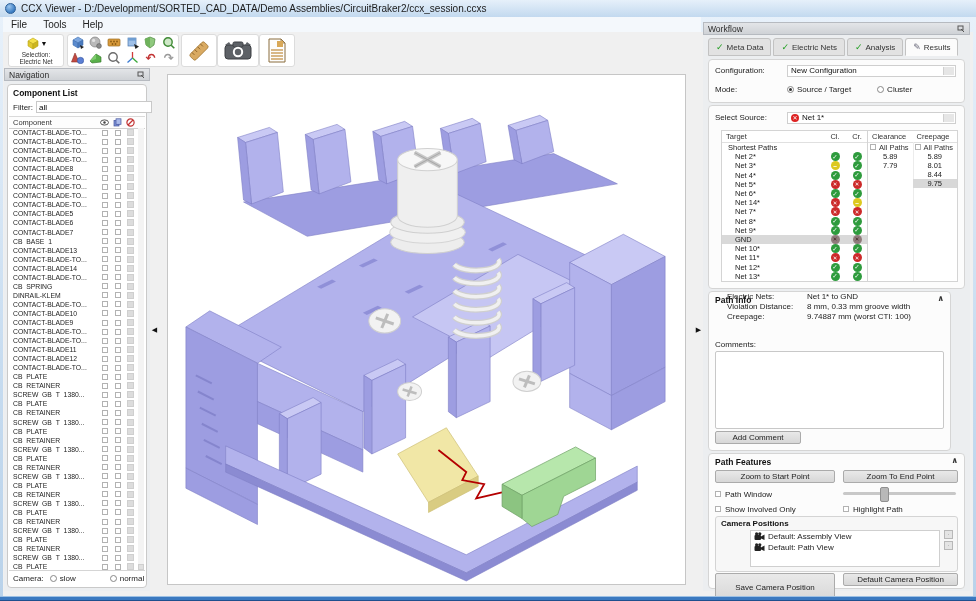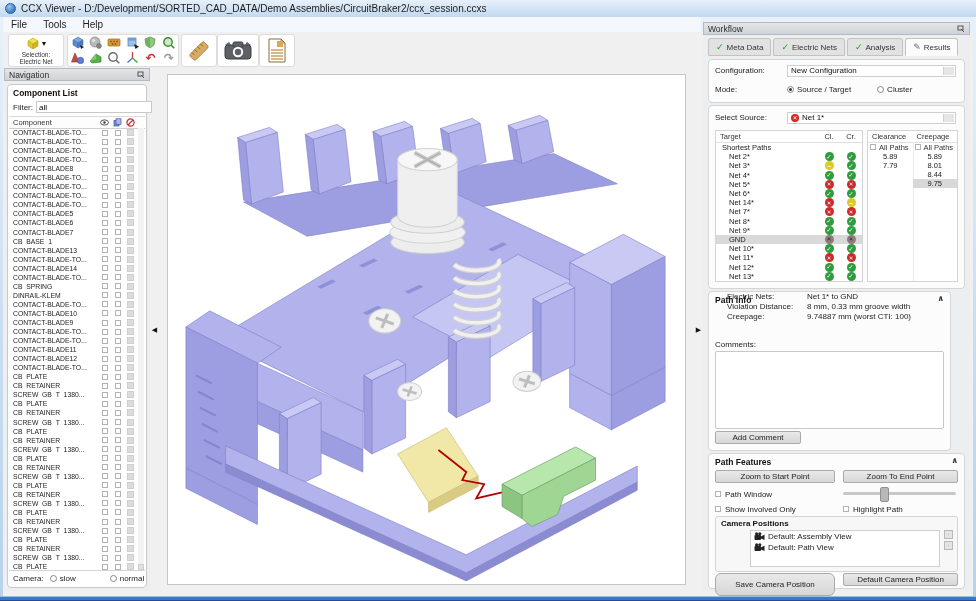--- a/index.html
+++ b/index.html
@@ -1230,21 +1230,21 @@
       <div class="box" style="left:5px;right:5px;top:83px;height:182px;">
         <div class="fieldrow" style="left:6px;right:8px;top:5px;height:13px;">
           <span class="flab" style="width:72px;">Select Source:</span>
           <span class="tfield" style="flex:1;">
             <span class="err-ic">✕</span>
             <span>Net 1*</span>
             <span class="fbtn"></span>
           </span>
         </div>
 
-        <div class="ttable" style="left:6px;top:24px;width:146px;height:150px;">
+        <div class="ttable" style="left:12px;top:24px;width:146px;height:150px;">
           <div class="thead">
             <span style="flex:1;padding-left:4px;">Target</span>
             <span class="t-icell">Cl.</span>
             <span class="t-icell">Cr.</span>
           </div>
           <div>
 
               <div class="t-row group">
                 <span class="t-label">Shortest Paths</span>
                 <span class="t-icell">
@@ -1497,20 +1497,20 @@
                   <polygon points="7,4.5 10.5,2.5 10.5,8 7,6.5" fill="#222"></polygon>
                   <circle cx="2.6" cy="1.8" r="1.6" fill="#222"></circle>
                   <circle cx="5.8" cy="1.8" r="1.6" fill="#222"></circle>
                 </svg>
                 <span>Default: Path View</span>
               </div>
             </div>
           <span class="mini-btn" style="top:13px;">·</span>
           <span class="mini-btn" style="top:24px;">·</span>
         </div>
-        <div class="btn" style="position:absolute;left:6px;top:119px;width:120px;height:23px;border-radius:6px;">Save Camera Position</div>
+        <div class="btn" style="position:absolute;left:6px;top:119px;width:120px;height:29px;">Save Camera Position</div>
         <div class="btn" style="position:absolute;left:134px;right:6px;top:119px;height:13px;">Default Camera Position</div>
       </div>
     </div>
   </div>
 
   <div class="bottom-strip"></div>
 </div>
 
 </body></html>

